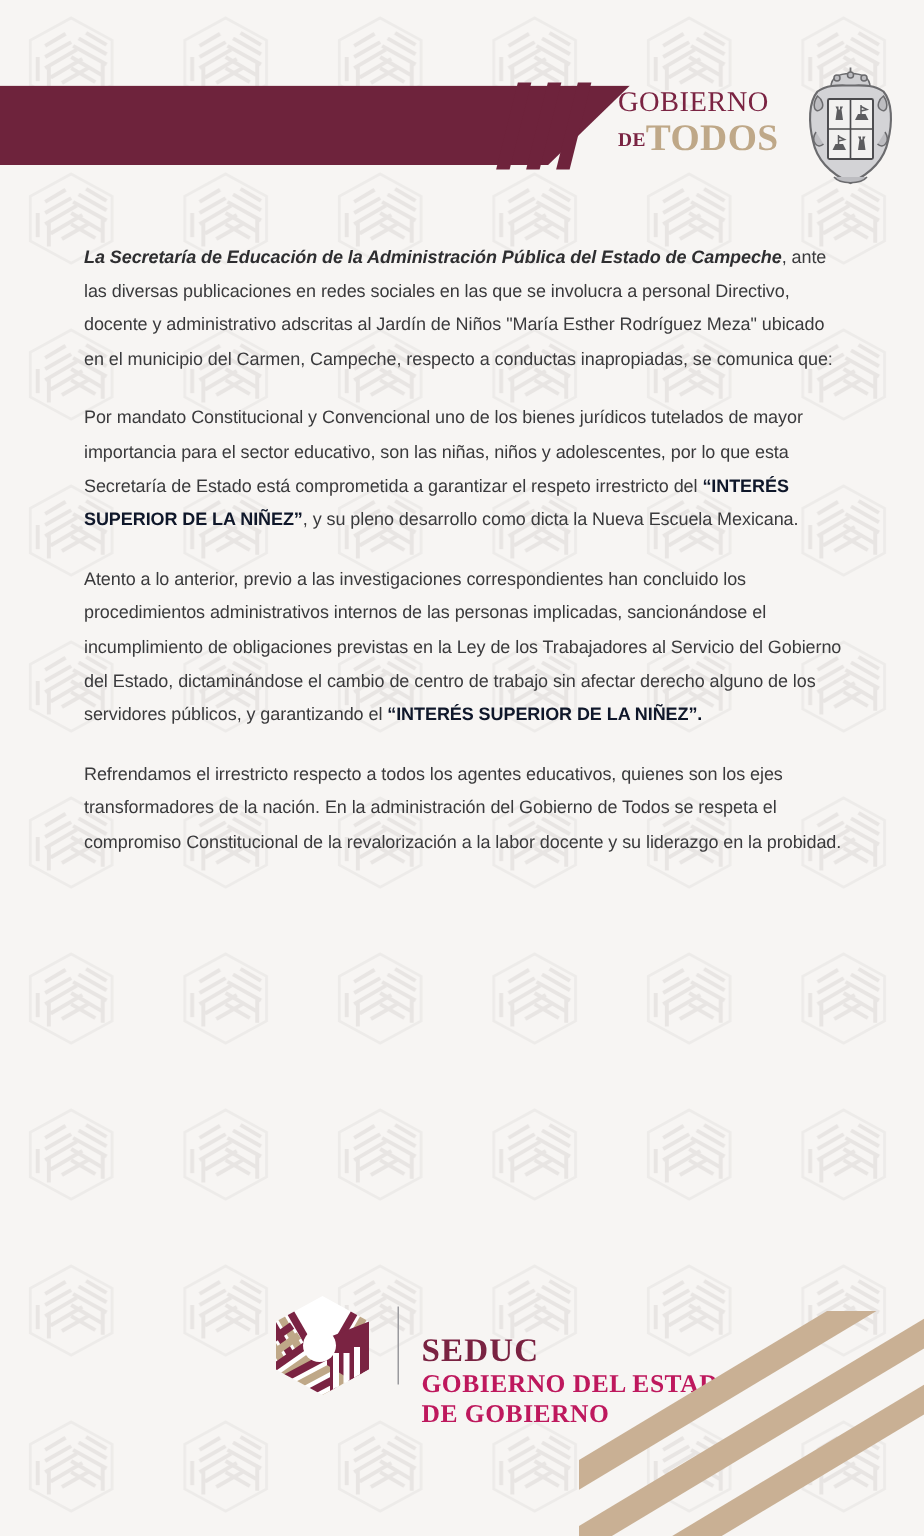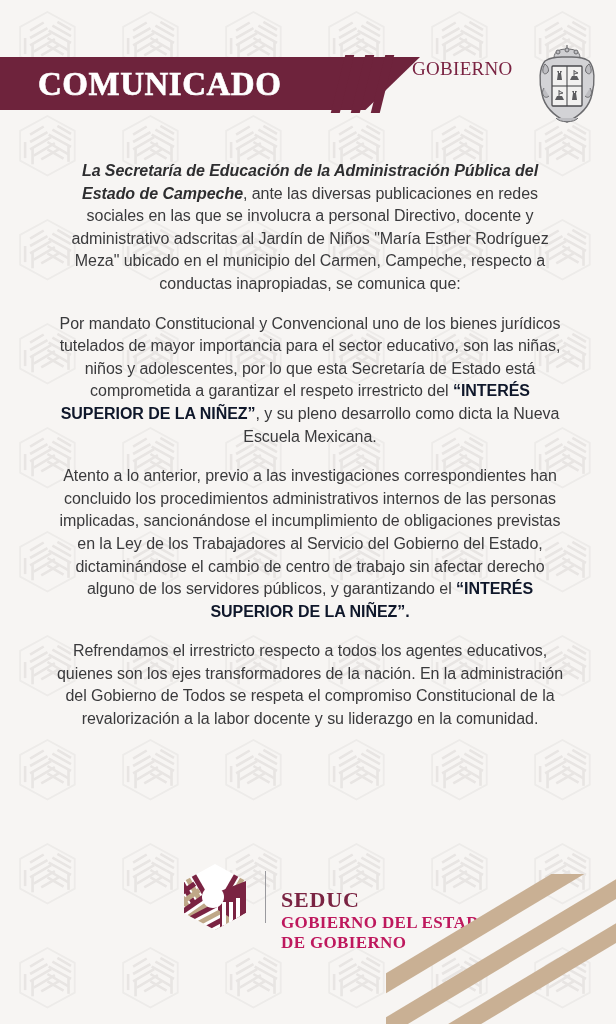--- a/index.html
+++ b/index.html
@@ -132,25 +132,25 @@
 
   
   #content {
     position: absolute;
     left: 56px;
     top: 160px;
     width: 508px;
     z-index: 3;
   }
   .para {
-    font-size: 16px;
+    font-size: 12px;
     line-height: 22.6px;
     color: #3a3a3c;
     margin-bottom: 17px;
-    text-align: center;
+    text-align: left;
     letter-spacing: -0.05px;
   }
   .para.lead .lead-strong {
     font-weight: bold;
     font-style: italic;
     color: #2e2e30;
   }
   .strong-quote {
     font-weight: bold;
     color: #0f172a;
@@ -243,31 +243,33 @@
   <rect x="0" y="0" width="616" height="1024" fill="#f7f5f3"></rect>
   <rect x="0" y="0" width="616" height="1024" fill="url(#hexmark)" opacity="0.9"></rect>
 </svg>
 
 <div id="page">
 
   <div id="header">
 
     <div class="banner-wrap">
       <div class="banner-shape"></div>
-      <div class="banner-label">COMUNICADO</div>
     </div>
 
     <div class="banner-slashes">
       <span class="slash s1"></span>
       <span class="slash s2"></span>
       <span class="slash s3"></span>
     </div>
 
     <div id="gobierno-logo">
       <span class="g-line1">GOBIERNO</span>
+      <span class="g-line2">
+        <span class="g-de">DE</span><span class="g-todos">TODOS</span>
+      </span>
     </div>
 
     <svg id="coat-of-arms" viewBox="0 0 62 84" aria-hidden="true">
       <g stroke="#6b6b6e" fill="none" stroke-width="1">
 
         <path d="M31 3 L31 8 M27 8 L35 8" stroke-width="1.2"></path>
         <path d="M18 16 C18 9, 24 7, 31 7 C38 7, 44 9, 44 16 Z" fill="#cfcfd2"></path>
         <circle cx="22" cy="10" r="2" fill="#bcbcc0"></circle>
         <circle cx="31" cy="8" r="2" fill="#bcbcc0"></circle>
         <circle cx="40" cy="10" r="2" fill="#bcbcc0"></circle>
@@ -307,21 +309,21 @@
 
     <p class="para">
       <span>Por mandato Constitucional y Convencional uno de los bienes jurídicos tutelados de mayor importancia para el sector educativo, son las niñas, niños y adolescentes, por lo que esta Secretaría de Estado está comprometida a garantizar el respeto irrestricto del </span><span class="strong-quote">“INTERÉS SUPERIOR DE LA NIÑEZ”</span><span>, y su pleno desarrollo como dicta la Nueva Escuela Mexicana.</span>
     </p>
 
     <p class="para">
       <span>Atento a lo anterior, previo a las investigaciones correspondientes han concluido los procedimientos administrativos internos de las personas implicadas, sancionándose el incumplimiento de obligaciones previstas en la Ley de los Trabajadores al Servicio del Gobierno del Estado, dictaminándose el cambio de centro de trabajo sin afectar derecho alguno de los servidores públicos, y garantizando el </span><span class="strong-quote">“INTERÉS SUPERIOR DE LA NIÑEZ”.</span><span></span>
     </p>
 
 
-    <p class="para">Refrendamos el irrestricto respecto a todos los agentes educativos, quienes son los ejes transformadores de la nación. En la administración del Gobierno de Todos se respeta el compromiso Constitucional de la revalorización a la labor docente y su liderazgo en la comunidad.</p>
+    <p class="para">Refrendamos el irrestricto respecto a todos los agentes educativos, quienes son los ejes transformadores de la nación. En la administración del Gobierno de Todos se respeta el compromiso Constitucional de la revalorización a la labor docente y su liderazgo en la probidad.</p>
   </div>
 
   <div id="footer-logo">
 
     <svg id="footer-mark" viewBox="0 0 74 70" aria-hidden="true">
       <defs>
         <clipPath id="hexclip">
           <path d="M37 2 L68 19 L68 51 L37 68 L6 51 L6 19 Z"></path>
         </clipPath>
       </defs>

